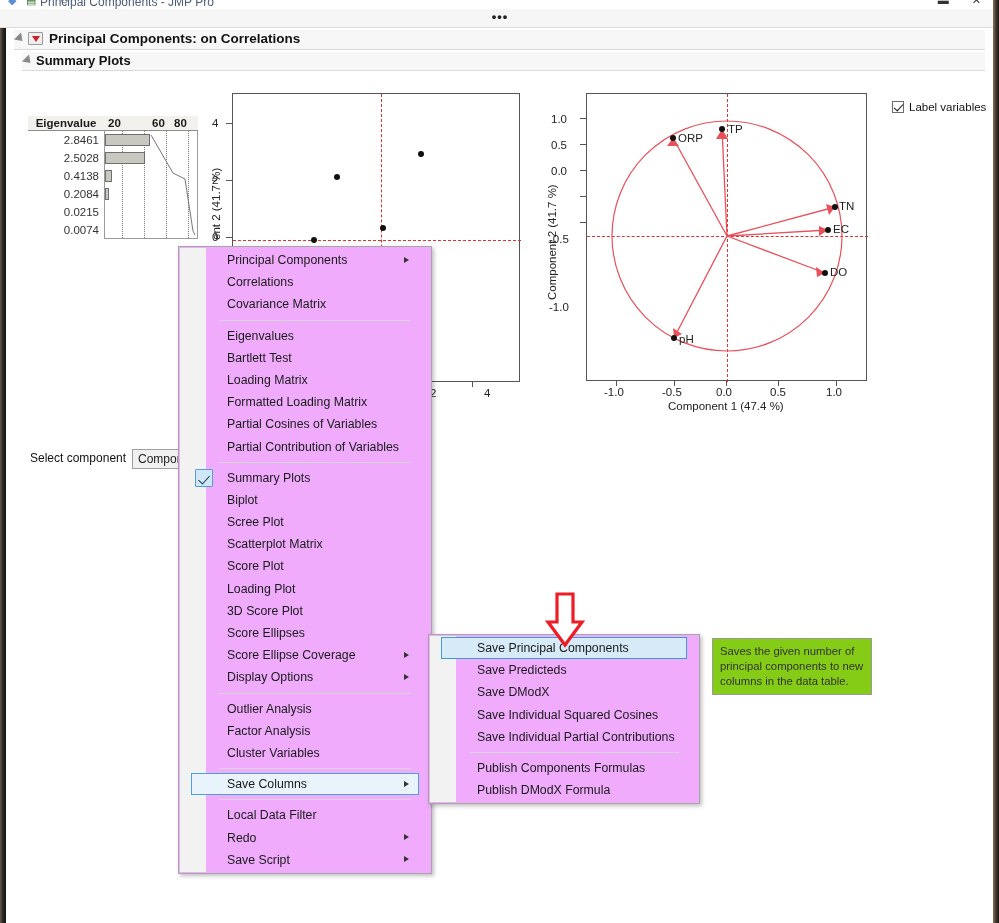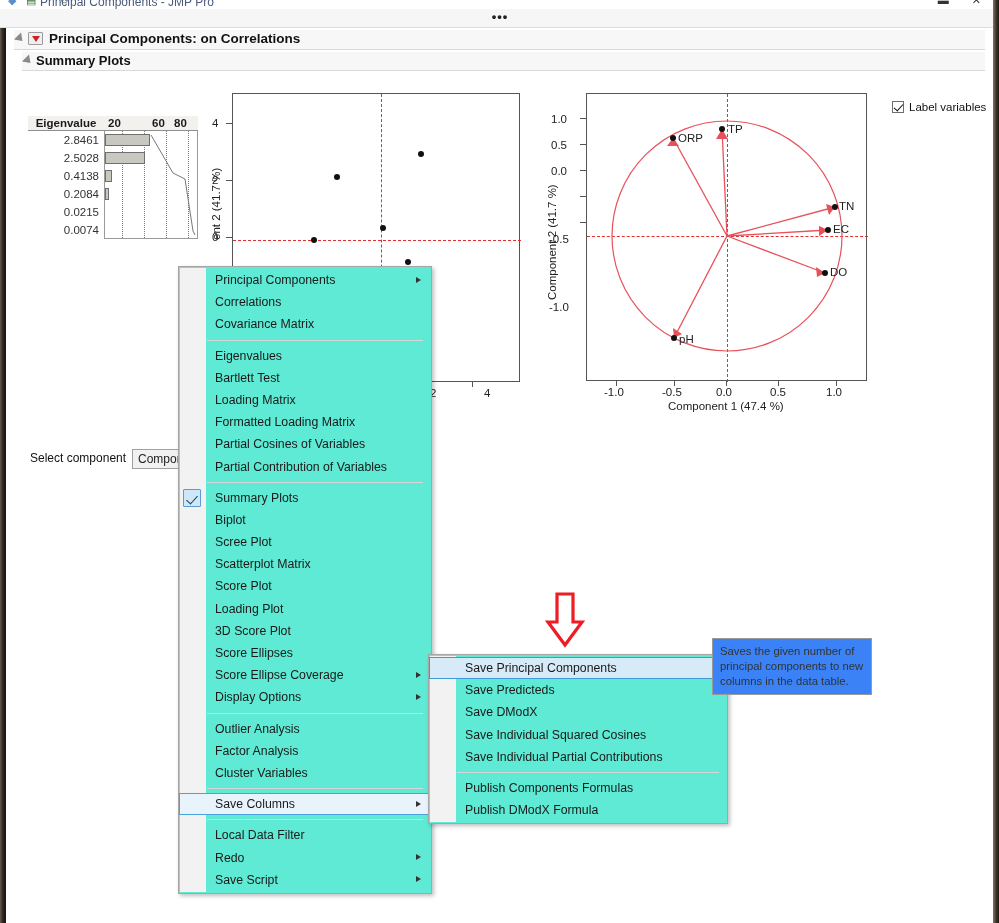--- a/index.html
+++ b/index.html
@@ -95,22 +95,22 @@
   
   .selcomp { position:absolute; left:24px; top:423px; font-size:12px; color:#111; }
   .selbox {
     position:absolute; left:126px; top:421px; width:92px; height:20px;
     border:1px solid #a0a0a0; background:#f1f1f1; font-size:12px;
     padding:2px 5px; color:#222; overflow:hidden; white-space:nowrap;
   }
 
   
   .menu {
-    position:absolute; background:#5eead4; border:1px solid #a6a6a6;
-    box-shadow: 2px 2px 4px rgba(0,0,0,.25); padding:2px 0; z-index:50;margin-top:20px;
+    position:absolute; background:#f0abfc; border:1px solid #a6a6a6;
+    box-shadow: 2px 2px 4px rgba(0,0,0,.25); padding:2px 12px; z-index:50;
   }
   .menu .gutter { position:absolute; left:1px; top:1px; bottom:1px; width:26px; background:#f2f2f2; }
   .mi {
     position:relative; height:22.2px; line-height:22.2px; padding-left:36px; padding-right:26px;
     font-size:12.3px; color:#1a1a1a; white-space:nowrap; z-index:2;
   }
   .mi.sep { height:1px; margin:4px 8px 4px 28px; background:#d6d6d6; padding:0; line-height:0;}
   .mi .arrow {
     position:absolute; right:10px; top:50%; margin-top:-3.5px;
     width:0;height:0;border-top:3.5px solid transparent;border-bottom:3.5px solid transparent;
@@ -121,21 +121,21 @@
     background:#cfe8f7; border:1px solid #5b9bd5; border-radius:1px;
   }
   .mi.checked .chk:after {
     content:""; position:absolute; left:5px; top:3px; width:5px; height:10px;
     border:solid #1a3d5c; border-width:0 1.8px 1.8px 0; transform:rotate(42deg);
   }
   .mi.hl-border { background:#e8f3fb; outline:1px solid #4aa3dd; outline-offset:-1px; }
   .mi.hl-fill { background:#d6eaf8; outline:1px solid #3f9bd8; outline-offset:-1px; }
 
   .tooltip {
-    position:absolute; background:#3b82f6; border:1px solid #9a9a9a;
+    position:absolute; background:#84cc16; border:1px solid #9a9a9a;
     font-size:11.3px; color:#333; padding:5px 7px; line-height:15px; z-index:60;
   }
 
   .arrow-annot { position:absolute; z-index:70; }
 </style>
 </head>
 <body>
 
 <div id="app">
 
@@ -334,21 +334,21 @@
     <div class="mi"><span>Factor Analysis</span></div>
     <div class="mi"><span>Cluster Variables</span></div>
     <div class="mi sep"></div>
     <div class="mi hl-border"><span>Save Columns</span><span class="arrow"></span></div>
     <div class="mi sep"></div>
     <div class="mi"><span>Local Data Filter</span></div>
     <div class="mi"><span>Redo</span><span class="arrow"></span></div>
     <div class="mi"><span>Save Script</span><span class="arrow"></span></div>
   </div>
 
-  <div class="menu" style="left:428px; top:634px; width:300px;">
+  <div class="menu" style="left:428px; top:634px; width:272px;">
     <div class="gutter"></div>
     <div class="mi hl-fill"><span>Save Principal Components</span></div>
     <div class="mi"><span>Save Predicteds</span></div>
     <div class="mi"><span>Save DModX</span></div>
     <div class="mi"><span>Save Individual Squared Cosines</span></div>
     <div class="mi"><span>Save Individual Partial Contributions</span></div>
     <div class="mi sep"></div>
     <div class="mi"><span>Publish Components Formulas</span></div>
     <div class="mi"><span>Publish DModX Formula</span></div>
   </div>

